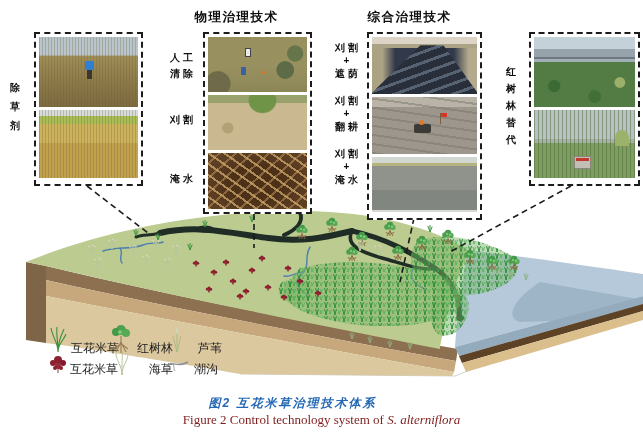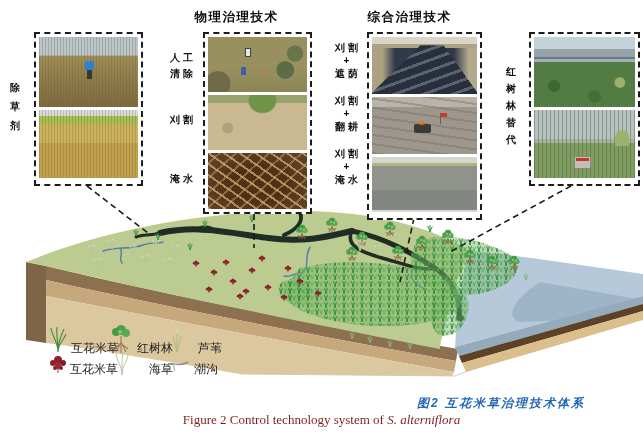--- a/index.html
+++ b/index.html
@@ -63,21 +63,21 @@
      linear-gradient(180deg,#c4d1d9 0 17%,#97a3ab 17% 28%,#6d7982 28% 31%,#a3afb7 31% 36%,#537c45 36% 100%);}
   .p-b4p2{background:
      repeating-linear-gradient(90deg,rgba(64,104,46,.45) 0 1px,transparent 1px 4px),
      linear-gradient(180deg,#bac1c3 0 42%,#a9b1a7 42% 48%,#809c63 48% 100%);}
   .sign{position:absolute;left:40%;top:68%;width:15px;height:11px;background:#c2beb6;border:1px solid #8a867e;}
   .sign:before{content:"";position:absolute;left:1px;top:1px;right:1px;height:3px;background:#c0392b;}
   .grass-clump{position:absolute;right:6%;top:30%;width:14px;height:16px;border-radius:50% 50% 0 0;background:#9cb26a;}
   
   .legend-item{position:absolute;z-index:2;}
   .legend-label{position:absolute;font-size:12px;color:#1d1d1d;white-space:nowrap;z-index:2;}
-  .cap-zh{position:absolute;left:0;top:395px;width:585px;text-align:right;
+  .cap-zh{position:absolute;left:0;top:395px;width:585px;text-align:center;
           font-size:12px;font-weight:bold;font-style:italic;letter-spacing:2px;color:#2468b4;z-index:2;}
   .cap-en{position:absolute;left:0;top:412px;width:643px;text-align:center;
           font-family:"Liberation Serif","DejaVu Serif",serif;font-size:13px;color:#7f1d1d;z-index:2;}
 </style>
 </head>
 <body>
 
 <div class="stage">
 
   <svg class="land-svg" width="643" height="442" viewBox="0 0 643 442">

